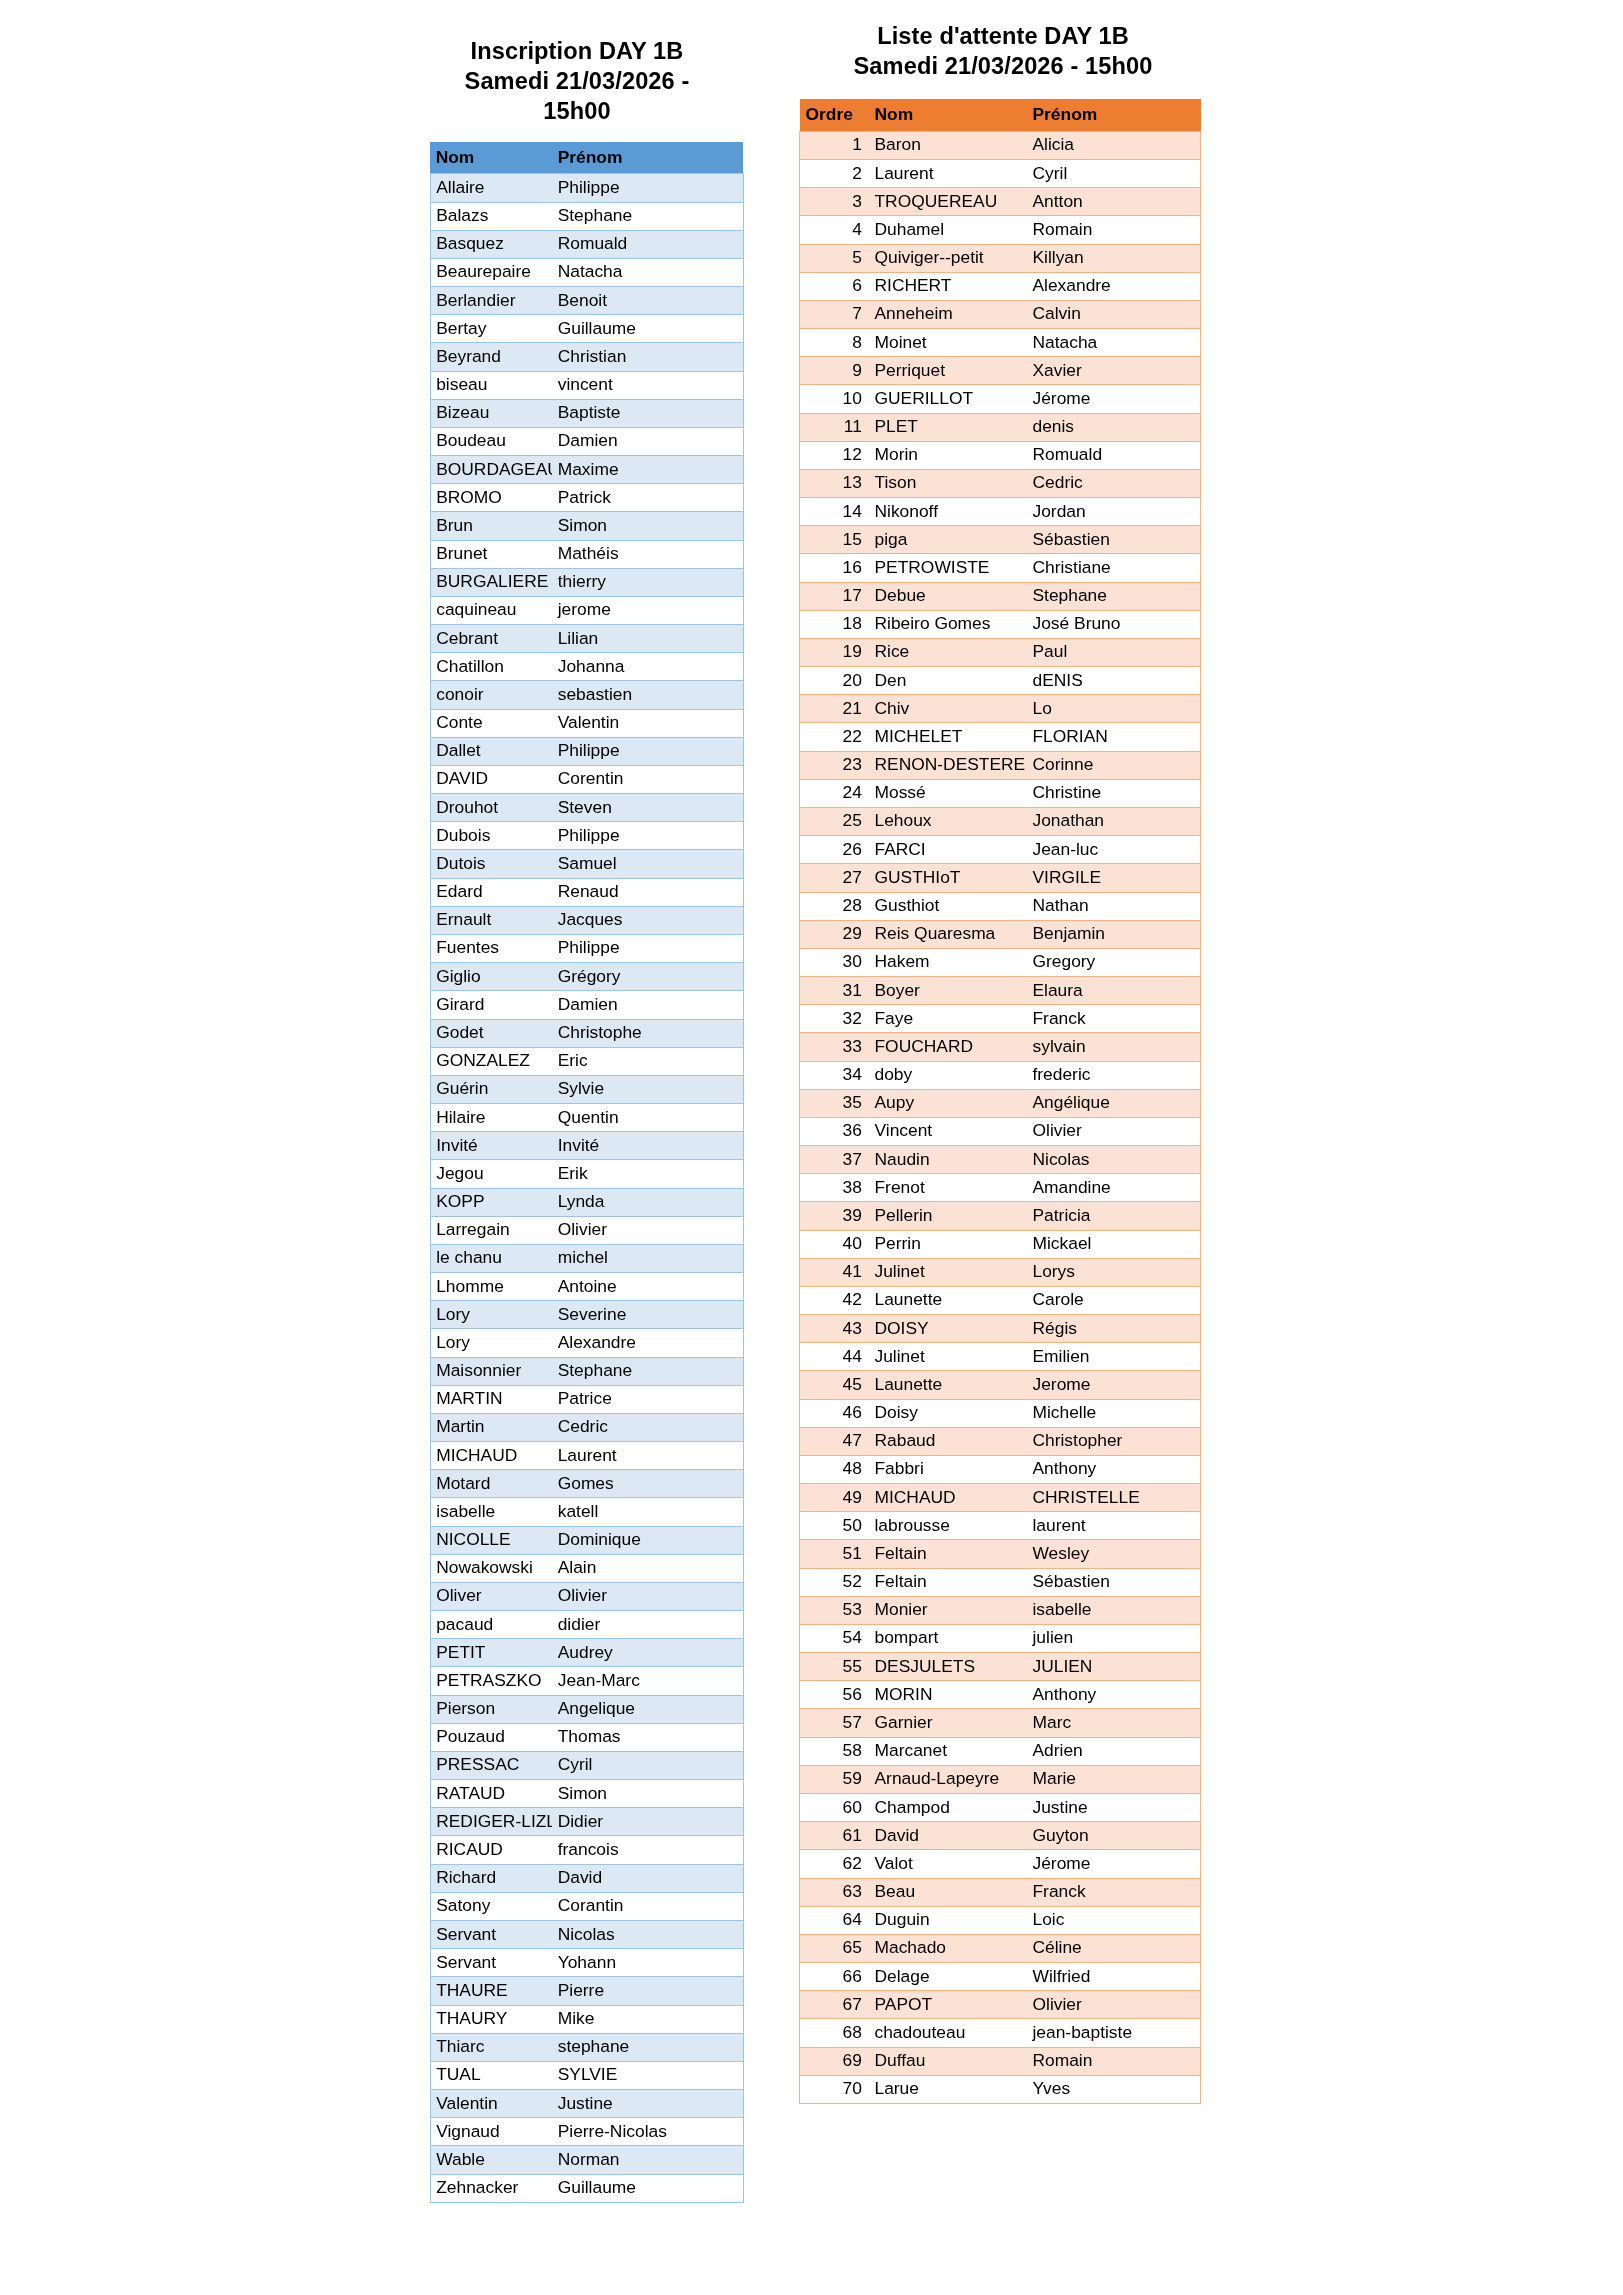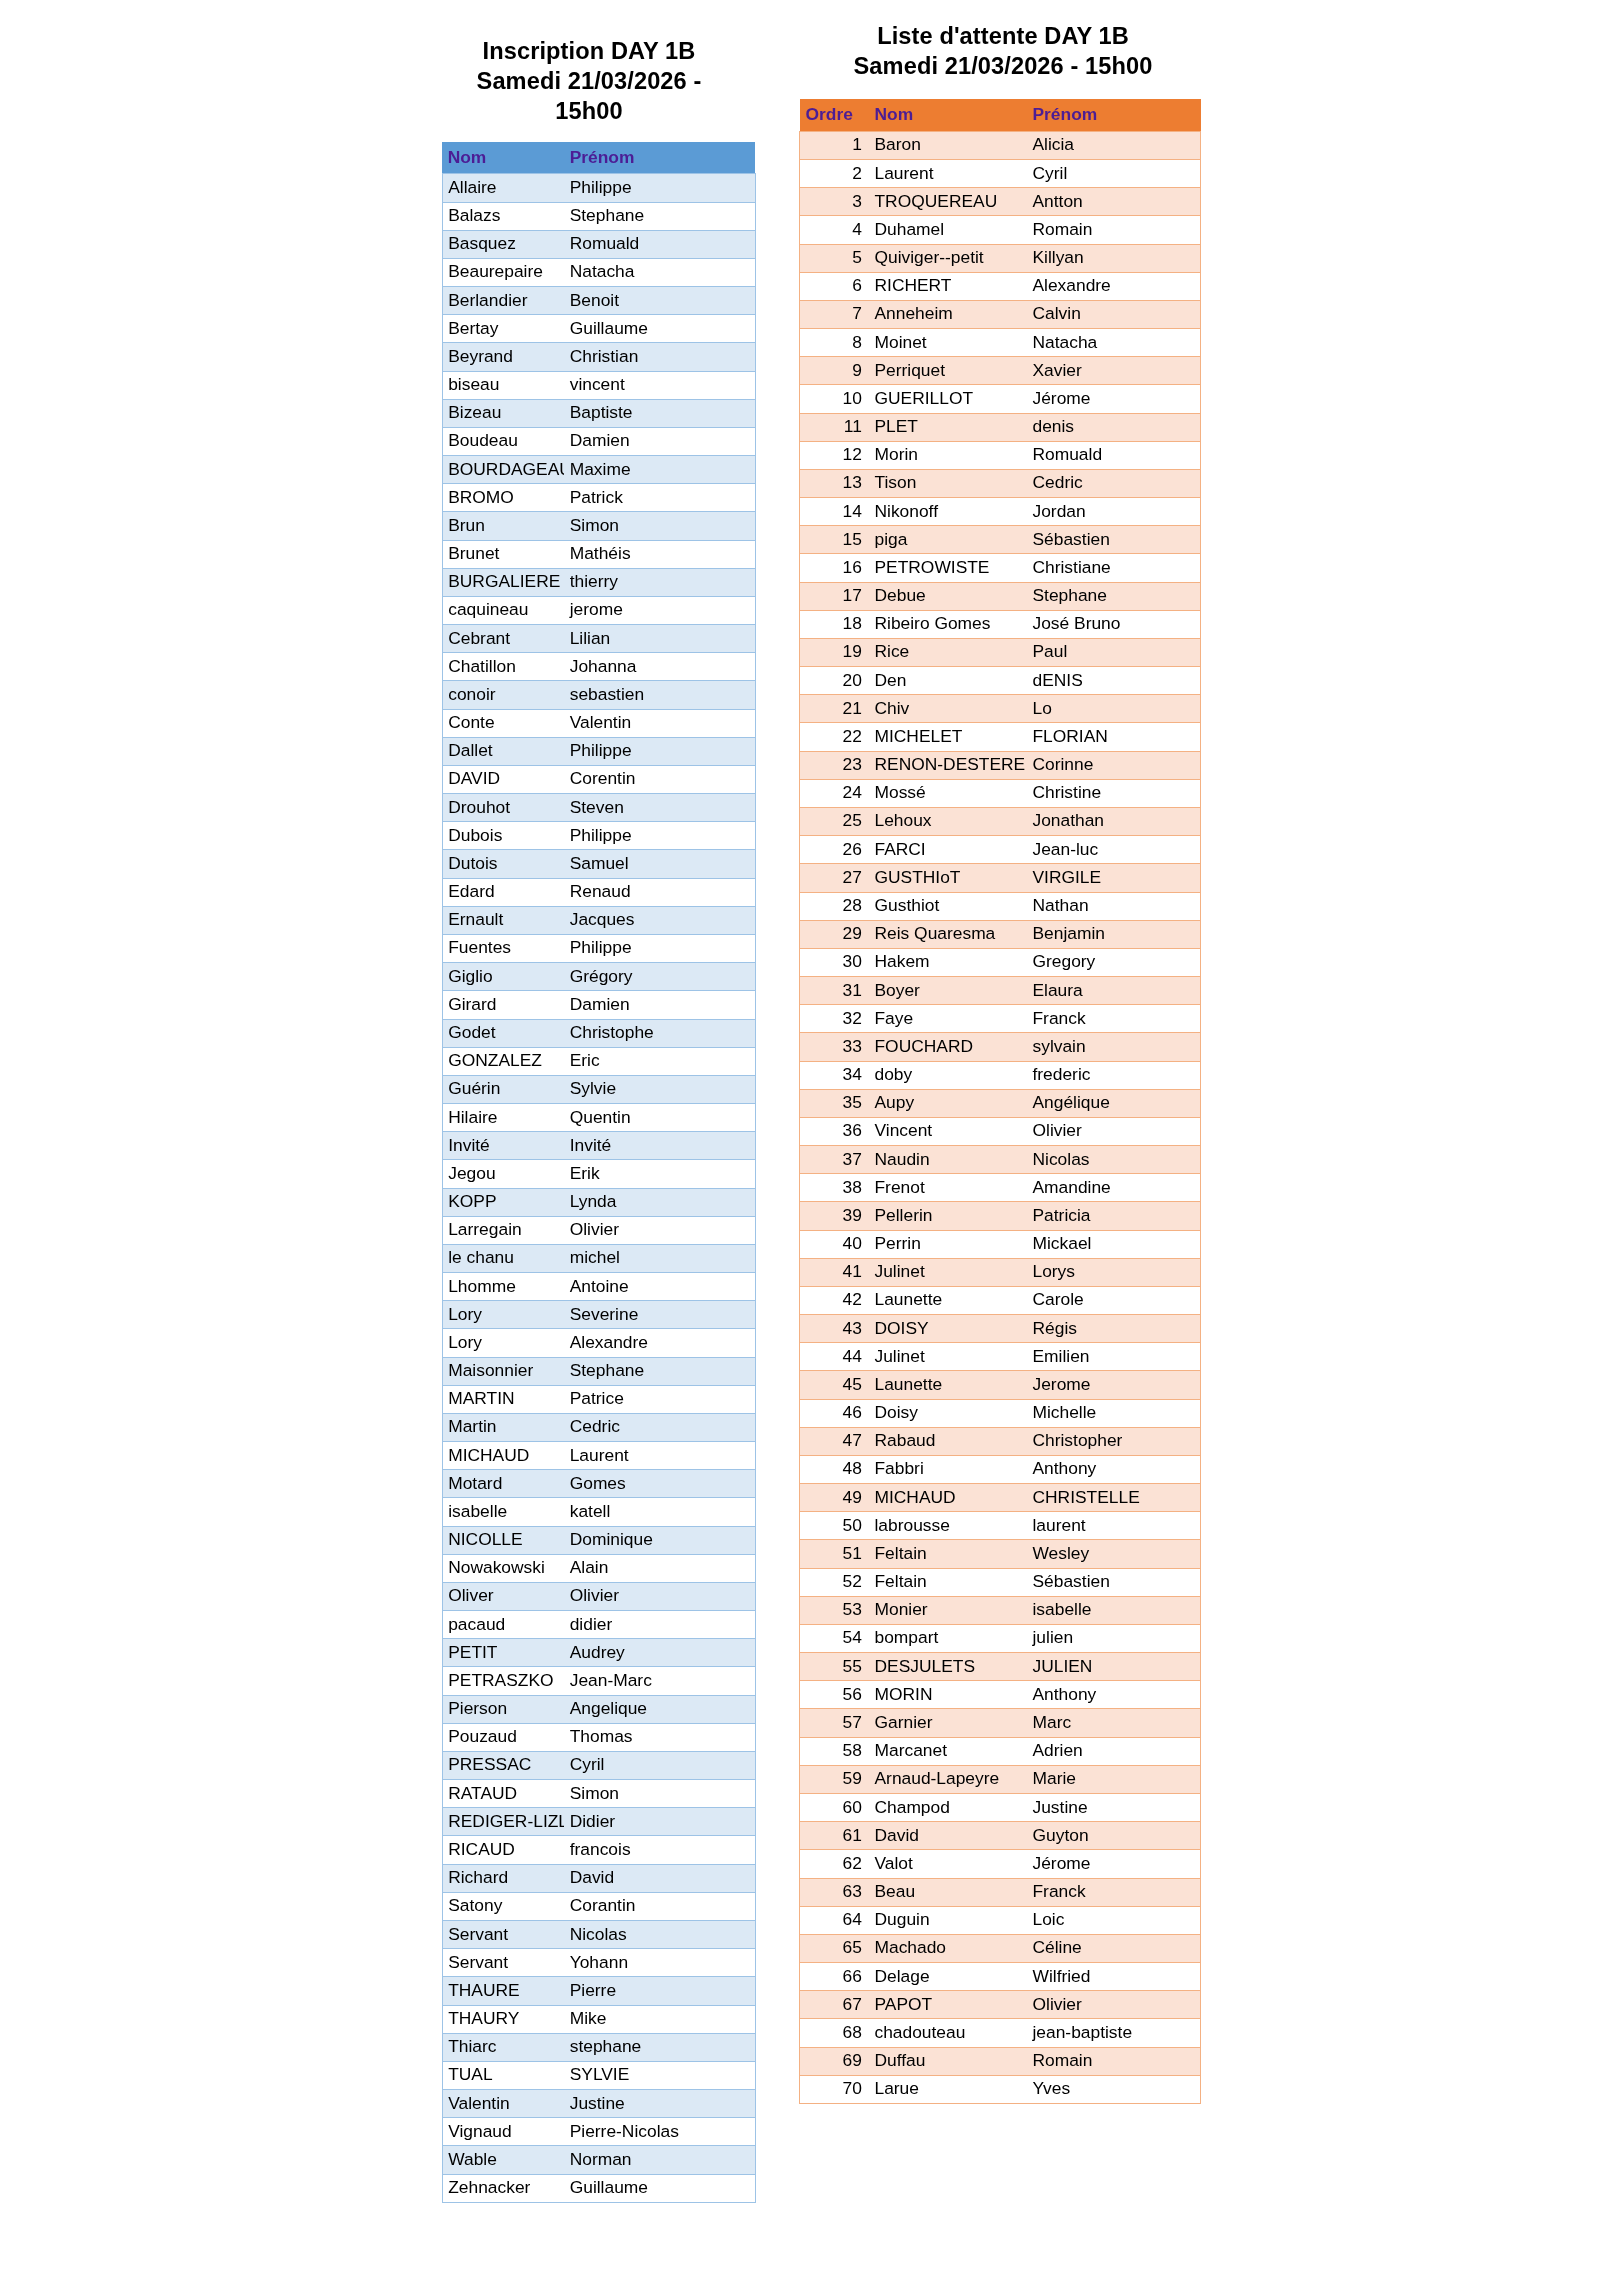--- a/index.html
+++ b/index.html
@@ -21,21 +21,21 @@
   .page {
     position: relative;
     width: 1623px;
     height: 2295px;
   }
 
   .panel {
     position: absolute;
     top: 0;
   }
-  .panel-left  { left: 436px;  width: 319px; }
+  .panel-left  { left: 424px;  width: 319px; }
   .panel-right { left: 798px; width: 410px; }
 
   
   .title {
     font-weight: bold;
     font-size: 23.6px;
     line-height: 1.28;
     text-align: center;
     color: #000000;
     letter-spacing: 0.1px;
@@ -47,21 +47,21 @@
   table {
     border-collapse: collapse;
     table-layout: fixed;
     font-size: 17.4px;
   }
   .tbl-left  { width: 312px; margin-top: 15.3px; margin-left: 5.6px; }
   .tbl-right { width: 401px; margin-top: 18px; margin-left: 1.4px; }
 
   thead th {
     font-weight: bold;
-    color: #4c1d95;
+    color: #000000;
     text-align: left;
     padding: 4.9px 5.6px 5.6px 5.6px;
     font-size: 17.4px;
     white-space: nowrap;
   }
   .tbl-left thead th  { background: #5B9BD5; }
   .tbl-right thead th { background: #ED7D31; }
 
   tbody td {
     padding: 3.5px 5.6px 4.2px 5.6px;

